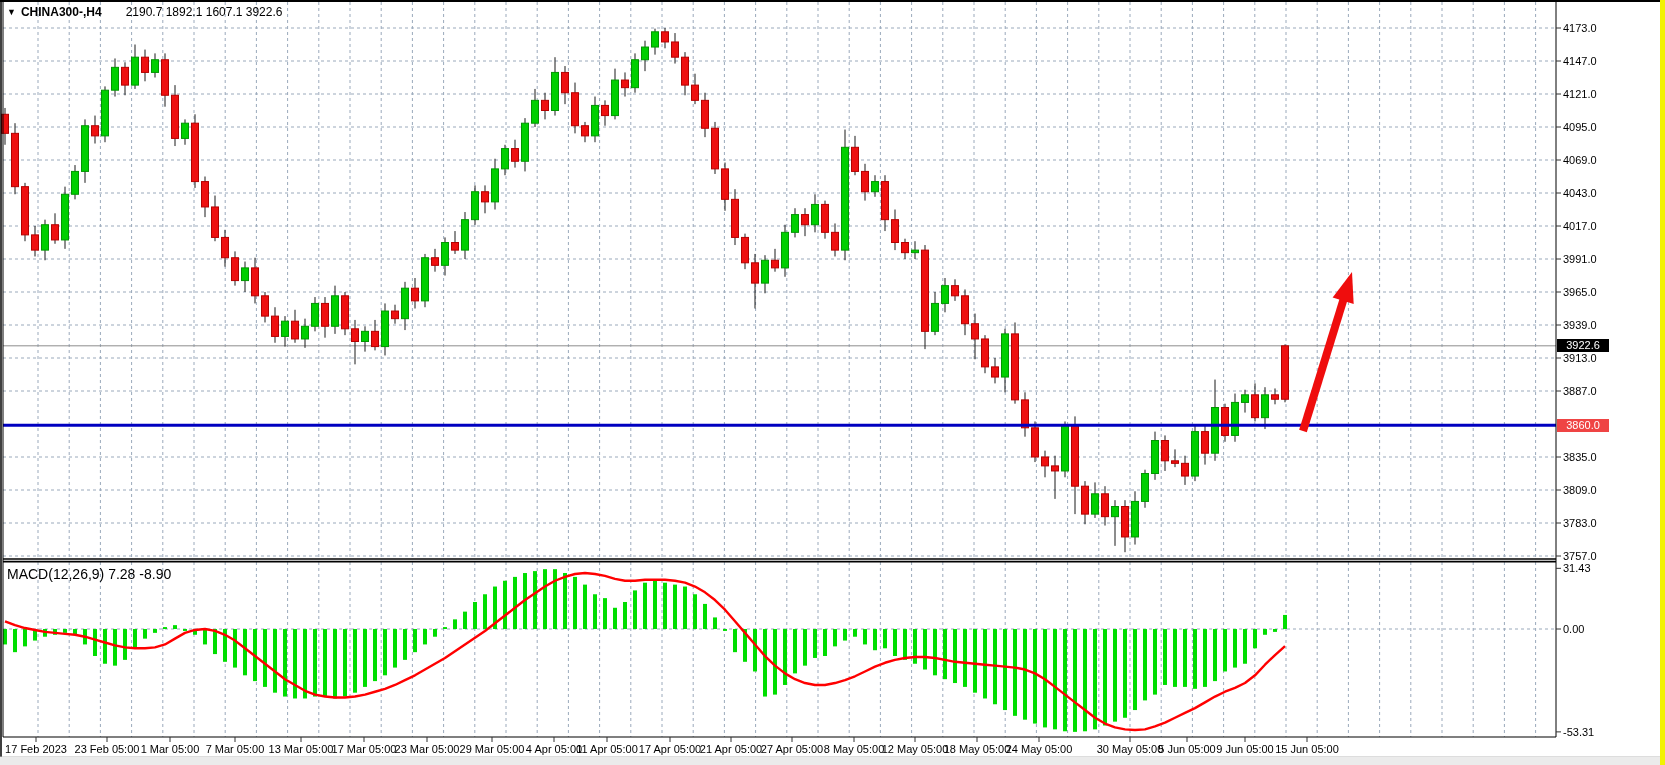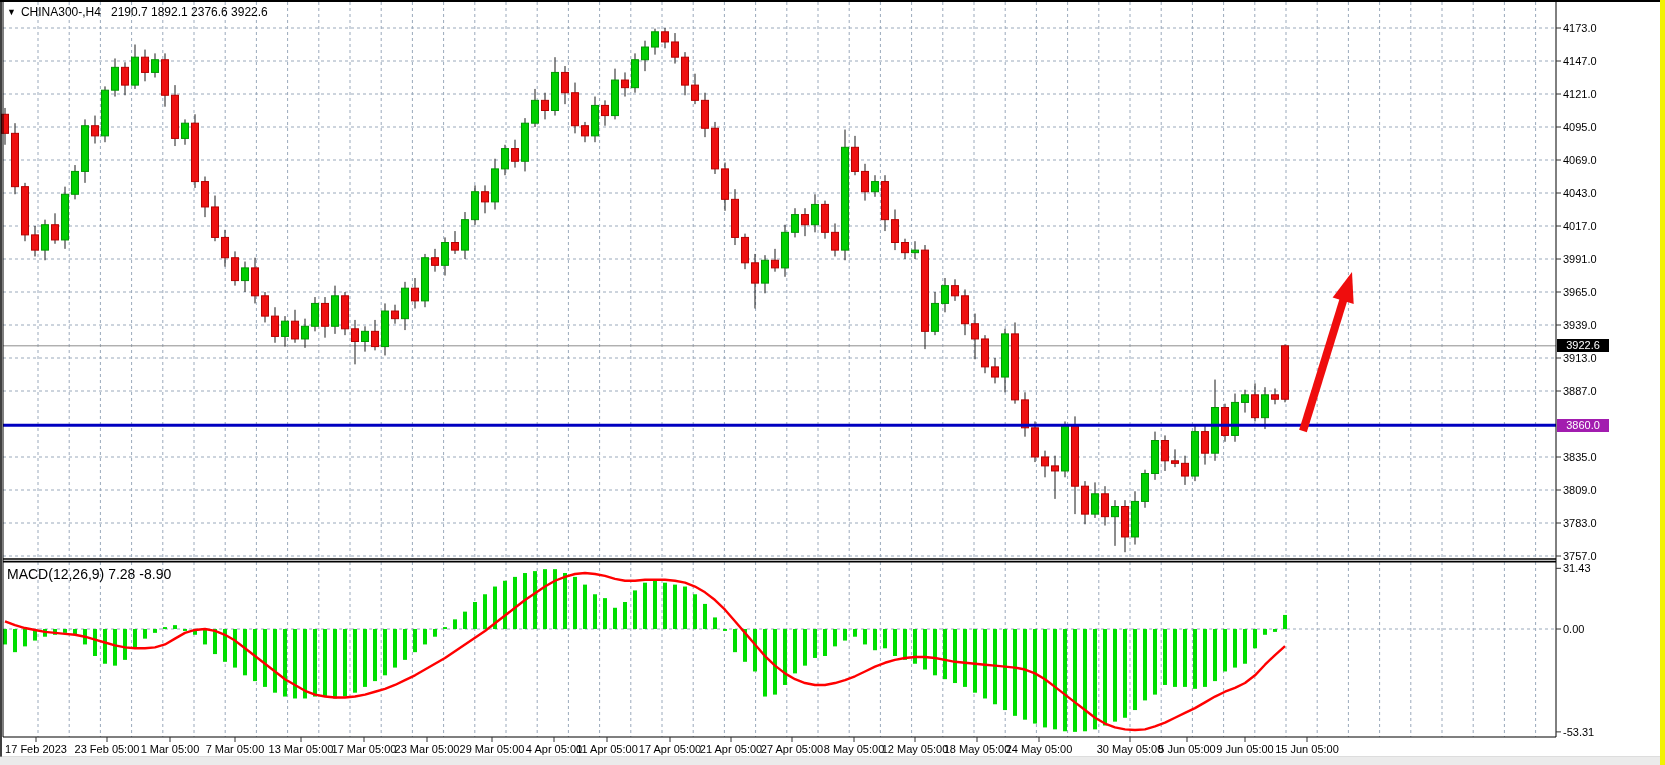--- a/index.html
+++ b/index.html
@@ -1,21 +1,21 @@
 <!DOCTYPE html>
 <html><head>
 <meta charset="utf-8">
 <style>
   html,body{margin:0;padding:0;background:#c8c8c8;}
   #win{position:relative;width:1665px;height:765px;background:#ffffff;overflow:hidden;
        font-family:"Liberation Sans",sans-serif;}
   #chartsvg{position:absolute;left:0;top:0;}
   .overlay{position:absolute;color:#000;font-size:12px;white-space:nowrap;z-index:5;}
   #title{left:7px;top:5px;}
-  #title .sym{margin-right:10px;}
+  #title .sym{margin-right:24px;font-weight:bold;}
   #title .tri{font-size:9px;margin-right:5px;position:relative;top:-1px;}
   #macdlabel{left:7px;top:566px;font-size:14px;}
   .pricetag{position:absolute;left:1557px;width:52px;height:13px;line-height:13px;
             color:#fff;font-size:11px;text-align:center;z-index:6;}
   #curtag{top:339px;background:#000000;}
   #bluetag{top:419px;}
   #yedge{position:absolute;right:0;top:0;width:5px;height:765px;z-index:7;}
   #bstrip{position:absolute;left:0;top:757px;width:1665px;height:8px;background:#ebebeb;z-index:4;}
 </style>
 </head>
@@ -636,27 +636,27 @@
         <line x1="1307" y1="737" x2="1307" y2="742" stroke="#333" stroke-width="1"></line>
         <text x="1307" y="753" font-size="11" fill="#000" text-anchor="middle" font-family="Liberation Sans, sans-serif">15 Jun 05:00</text>
       </g>
       <g>
         <line x1="1303" y1="431" x2="1344.9318039078278" y2="294.93557507459974" stroke="#ef0d0d" stroke-width="8"></line>
         <polygon points="1352,272 1353.676893460643,303.9090587188286 1332.6526163089266,297.42987896767073" fill="#ef0d0d"></polygon>
       </g>
     </svg>
 
   <div id="title" class="overlay">
-    <span class="tri">▼</span><span class="sym">CHINA300-,H4</span><span>2190.7</span>&nbsp;<span>1892.1</span>&nbsp;<span>2376.6</span>&nbsp;<span>3922.6</span>
+    <span class="tri">▼</span><span class="sym">CHINA300-,H4</span><span>2190.7</span>&nbsp;<span>1892.1</span>&nbsp;<span>1607.1</span>&nbsp;<span>3922.6</span>
   </div>
 
   <div id="macdlabel" class="overlay">
     <span>MACD(12,26,9)</span>
     <span>7.28</span>
     <span>-8.90</span>
   </div>
 
   <div id="curtag" class="pricetag">3922.6</div>
-  <div id="bluetag" class="pricetag" style="background: #a21caf;">3860.0</div>
+  <div id="bluetag" class="pricetag" style="background: #ef4444;">3860.0</div>
 
   <div id="yedge" style="background: rgb(242, 242, 2);"></div>
   <div id="bstrip"></div>
 </div>
 
 </body></html>

